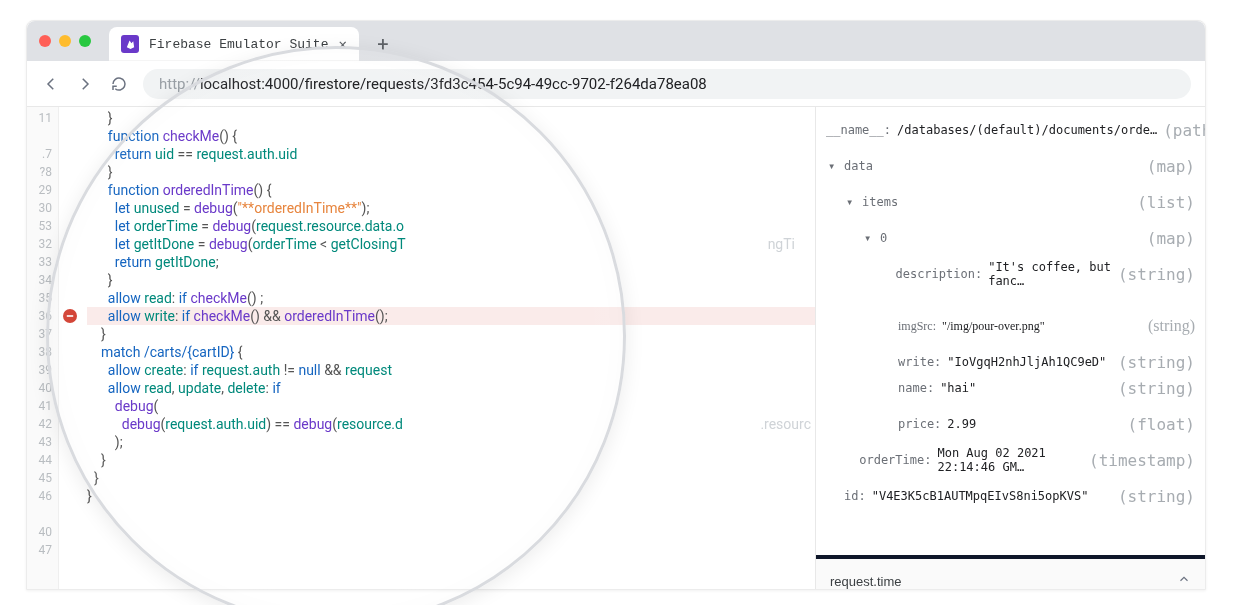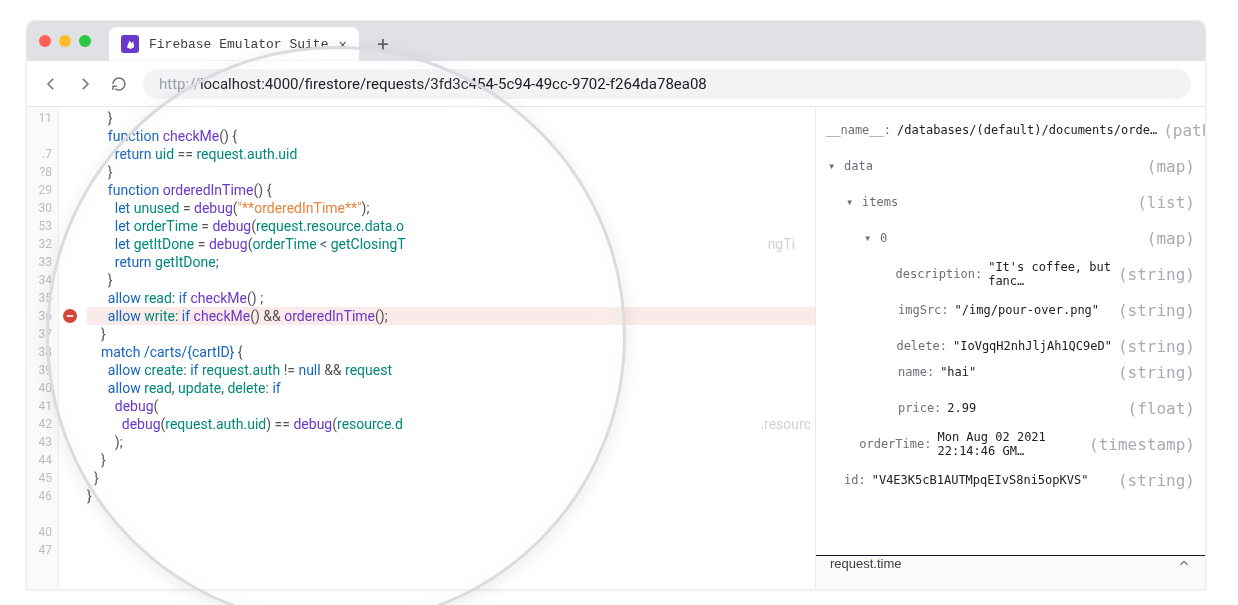--- a/index.html
+++ b/index.html
@@ -106,22 +106,22 @@
     position:relative;
     overflow:hidden;
   }
   .dp-row{display:flex;align-items:center;gap:6px;height:26px;}
   .dp-key{color:#6b6f76;}
   .dp-val{color:#202124;}
   .dp-type{margin-left:auto;color:#a7acb1;font-size:16px;}
   .caret{width:10px;color:#6b6f76;display:inline-block;}
   .dp-footer{
     position:absolute;left:0;right:0;bottom:0;height:34px;
-    border-top:1px solid #0f172a;background:#fafafa;
-    display:flex;align-items:flex-start;padding:0 14px;
+    border-top:4px solid #0f172a;background:#fafafa;
+    display:flex;align-items:flex-end;padding:0 14px;
     font-family:-apple-system,Arial,sans-serif;font-size:13px;color:#3c4043;
   }
   .dp-footer .chev{margin-left:auto;color:#6b7280;}
   
   .lens{
     position:absolute;
     left:46px; top:46px;
     width:580px;height:580px;border-radius:50%;
     border:3px solid #d9dbdf;
     box-shadow:0 4px 20px rgba(0,0,0,0.08), inset 0 0 30px rgba(0,0,0,0.02);
@@ -288,29 +288,29 @@
             <span class="caret">▾</span>
             <span class="dp-key">0</span>
             <span class="dp-type">(map)</span>
           </div>
           <div class="dp-row" style="padding-left: 56px; margin-top: 10px;">
             <span class="caret"></span>
             <span class="dp-key">description:</span> 
             <span class="dp-val">"It's coffee, but fanc…</span>
             <span class="dp-type">(string)</span>
           </div>
-          <div class="dp-row" style="padding-left: 56px; margin-top: 10px;">
+          <div class="dp-row" style="padding-left: 56px; margin-top: 26px; font-family: Liberation Serif, serif;">
             <span class="caret"></span>
             <span class="dp-key">imgSrc:</span> 
             <span class="dp-val">"/img/pour-over.png"</span>
             <span class="dp-type">(string)</span>
           </div>
           <div class="dp-row" style="padding-left: 56px; margin-top: 10px;">
             <span class="caret"></span>
-            <span class="dp-key">delete:</span> 
+            <span class="dp-key">write:</span> 
             <span class="dp-val">"IoVgqH2nhJljAh1QC9eD"</span>
             <span class="dp-type">(string)</span>
           </div>
           <div class="dp-row" style="padding-left: 56px; ">
             <span class="caret"></span>
             <span class="dp-key">name:</span> 
             <span class="dp-val">"hai"</span>
             <span class="dp-type">(string)</span>
           </div>
           <div class="dp-row" style="padding-left: 56px; margin-top: 10px;">

